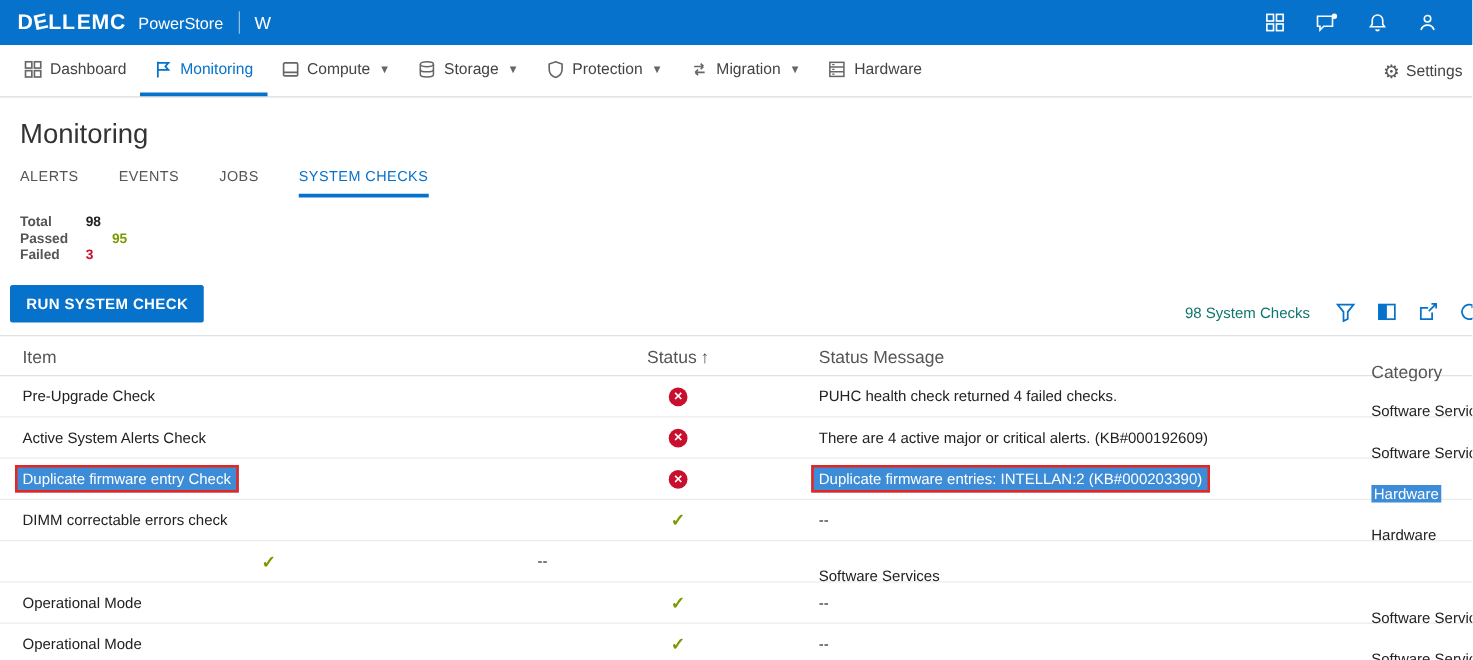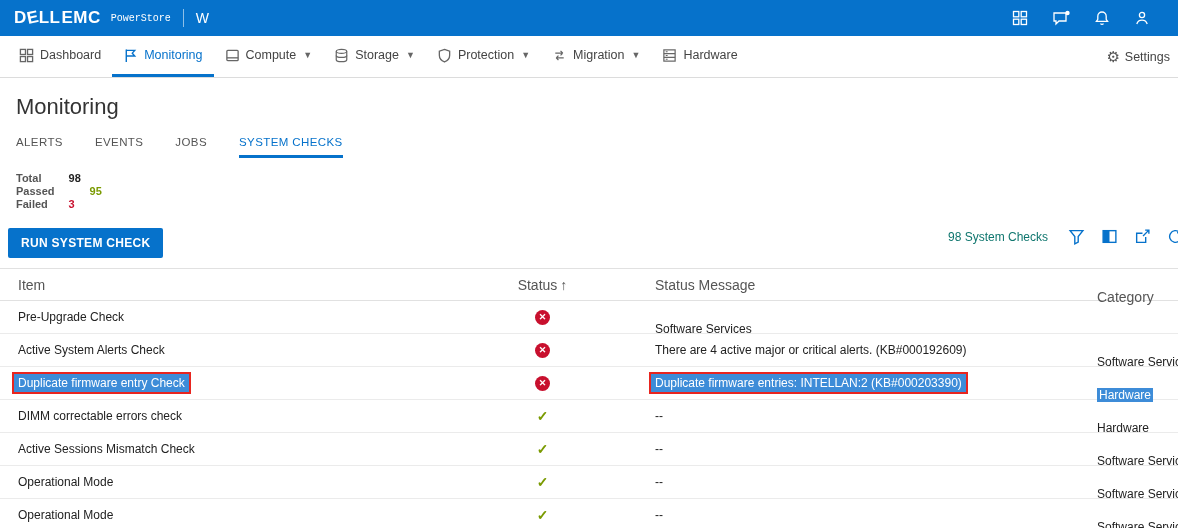--- a/index.html
+++ b/index.html
@@ -6,21 +6,21 @@
   html,body { width:1178px; height:528px; overflow:hidden; background:#fff;
     font-family:"Liberation Sans", sans-serif; color:#333; }
 
   
   .topbar { height:36px; background:#0672cb; display:flex; align-items:center;
     justify-content:space-between; padding:0 28px 0 14px; color:#fff; }
   .brand { display:flex; align-items:center; gap:10px; }
   .dell-logo { font-weight:bold; font-size:17px; letter-spacing:.5px; display:inline-flex; }
   .dell-logo .dell-e { display:inline-block; transform:rotate(-12deg); }
   .dell-logo .emc { font-weight:600; margin-left:1px; }
-  .product { font-size:10px; font-weight:400;font-family:Liberation Mono, monospace; }
+  .product { font-size:13px; font-weight:400; }
   .vdiv { width:1px; height:18px; background:rgba(255,255,255,.55); margin:0 2px; }
   .cluster { font-size:14px; }
   .topbar-icons { display:flex; align-items:center; gap:24px; }
   .topbar-icons svg { display:block; }
 
   
   .nav { height:42px; display:flex; align-items:stretch; padding:0 8px;
     border-bottom:1px solid #dcdcdc; background:#fff; }
   .nav-item { display:flex; align-items:center; gap:6px; padding:0 11px;
     font-size:12.5px; color:#444; cursor:pointer; border-bottom:3px solid transparent; }
@@ -55,21 +55,21 @@
   .donut-lbl { font-size:7px; color:#777; }
   .stats { display:grid; grid-template-columns:auto auto; column-gap:14px; row-gap:1px;
     font-size:11px; }
   .stats .s-lbl { color:#555;font-weight:bold; }
   .stats .s-val { font-weight:bold; }
   .s-val.total { color:#222; }
   .s-val.passed { color:#7a9a01;margin-left:21px; }
   .s-val.failed { color:#c8102e; }
 
   
-  .toolbar { display:flex; justify-content:space-between; align-items:flex-start;
+  .toolbar { display:flex; justify-content:space-between; align-items:flex-end;
     padding:2px 0 10px 8px; }
   .run-btn { background:#0672cb; color:#fff; border:none; font-size:12px; font-weight:bold;
     letter-spacing:.3px; padding:8px 13px; border-radius:2px; cursor:pointer;
     font-family:"Liberation Sans", sans-serif; }
   .toolbar-right { display:flex; align-items:center; gap:16px; margin-right:-6px; }
   .count { font-size:12px; color:#0f766e; margin-right:4px; }
   .tool-icon { display:flex; cursor:pointer; }
 
   
   .table { width:100%; }
@@ -261,20 +261,21 @@
     <div class="hcell-message">Status Message</div>
     <div class="hcell-category">Category</div>
   </div>
   <div>
   <div class="trow">
     <div class="cell cell-item"><span class="cell-text">Pre-Upgrade Check</span></div>
     <div class="cell cell-status">
       <span class="status-icon failed-icon" style="display: inline-flex;">✕</span>
       
     </div>
+    <div class="cell cell-message"><span class="cell-text">PUHC health check returned 4 failed checks.</span></div>
     <div class="cell cell-category"><span class="cell-text">Software Services</span></div>
   </div>
 
   <div class="trow">
     <div class="cell cell-item"><span class="cell-text">Active System Alerts Check</span></div>
     <div class="cell cell-status">
       <span class="status-icon failed-icon" style="display: inline-flex;">✕</span>
       
     </div>
     <div class="cell cell-message"><span class="cell-text">There are 4 active major or critical alerts. (KB#000192609)</span></div>
@@ -295,21 +296,20 @@
     <div class="cell cell-item"><span class="cell-text">DIMM correctable errors check</span></div>
     <div class="cell cell-status">
       
       <span class="status-icon passed-icon" style="display: inline-flex;">✓</span>
     </div>
     <div class="cell cell-message"><span class="cell-text">--</span></div>
     <div class="cell cell-category"><span class="cell-text">Hardware</span></div>
   </div>
 
   <div class="trow">
-    <div class="cell cell-item"><span class="cell-text">Active Sessions Mismatch Check</span></div>
     <div class="cell cell-status">
       
       <span class="status-icon passed-icon" style="display: inline-flex;">✓</span>
     </div>
     <div class="cell cell-message"><span class="cell-text">--</span></div>
     <div class="cell cell-category"><span class="cell-text">Software Services</span></div>
   </div>
 
   <div class="trow">
     <div class="cell cell-item"><span class="cell-text">Operational Mode</span></div>

